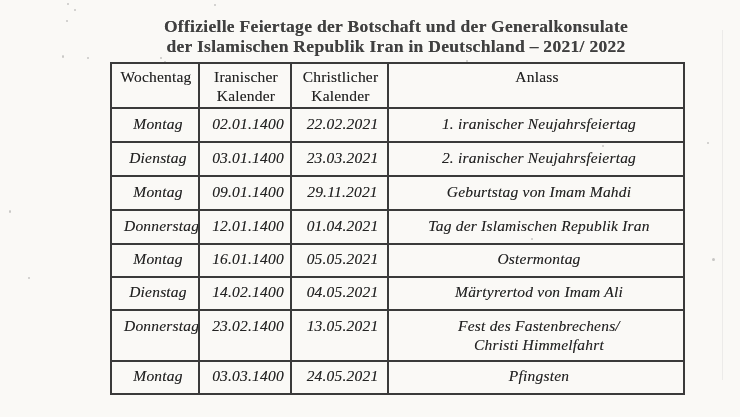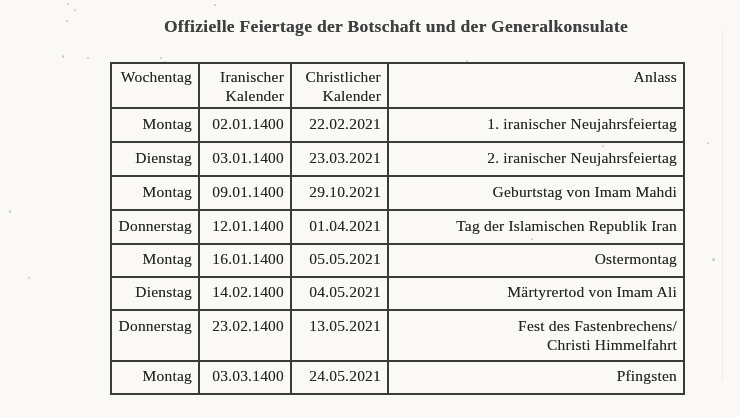--- a/index.html
+++ b/index.html
@@ -33,36 +33,37 @@
     width: 573px;
     border-collapse: collapse;
     table-layout: fixed;
     font-size: 15.5px;
     letter-spacing: 0.2px;
     color: #232323;
     text-shadow: 0 0 0.5px rgba(40,40,40,0.45);
   }
   table.holidays th, table.holidays td {
     border: 2px solid #3a3a3a;
-    text-align: right;
+    text-align: center;
     overflow: hidden;
   }
   table.holidays { border-top-width: 3px; }
   table.holidays th {
     vertical-align: top;
     font-weight: normal;
     padding: 3px 6px 2px 8px;
     line-height: 19px;
     white-space: pre-line;
   }
   table.holidays td {
     vertical-align: middle;
-    padding: 2px 6px 6px 4px;
+    padding: 2px 6px 6px 12px;
     line-height: 19px;
     white-space: pre-line;
+    font-style: italic;
   }
   td.c-ir { padding-left: 10px; margin-left: 48px; }
   tr.hdr      { height: 35px; }
   tr.rh-34    { height: 34px; }
   tr.rh-33    { height: 33px; }
   tr.rh-45    { height: 45px; }
   tr.rh-45 td { vertical-align: top; padding-top: 5px; }
   .speck {
     position: absolute;
     border-radius: 50%;
@@ -77,20 +78,21 @@
     background: rgba(120,120,120,0.10);
   }
 </style>
 </head>
 <body>
 
 <div class="page">
 
   <div class="doc-title">
     <div>Offizielle Feiertage der Botschaft und der Generalkonsulate</div>
+    <div>der Islamischen Republik Iran in Deutschland – 2021/ 2022</div>
   </div>
 
   <table class="holidays">
     <colgroup>
       <col style="width:88px">
       <col style="width:92px">
       <col style="width:97px">
       <col style="width:296px">
     </colgroup>
     <thead>
@@ -112,21 +114,21 @@
       </tr>
       <tr class="rh-34">
         <td class="c-day">Dienstag</td>
         <td class="c-ir">03.01.1400</td>
         <td class="c-ch">23.03.2021</td>
         <td class="c-an">2. iranischer Neujahrsfeiertag</td>
       </tr>
       <tr class="rh-34">
         <td class="c-day">Montag</td>
         <td class="c-ir">09.01.1400</td>
-        <td class="c-ch">29.10.2021</td>
+        <td class="c-ch">29.11.2021</td>
         <td class="c-an">Geburtstag von Imam Mahdi</td>
       </tr>
       <tr class="rh-34">
         <td class="c-day">Donnerstag</td>
         <td class="c-ir">12.01.1400</td>
         <td class="c-ch">01.04.2021</td>
         <td class="c-an">Tag der Islamischen Republik Iran</td>
       </tr>
       <tr class="rh-33">
         <td class="c-day">Montag</td>

